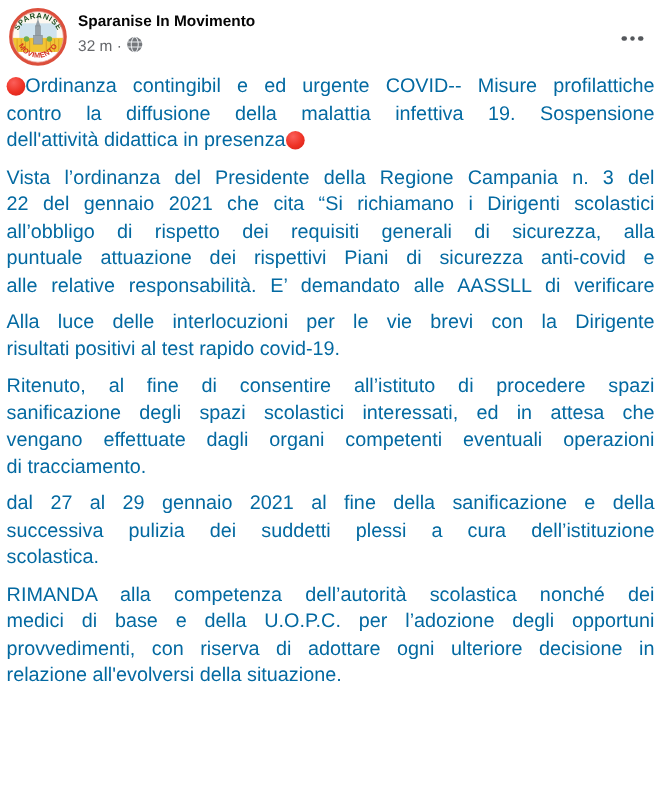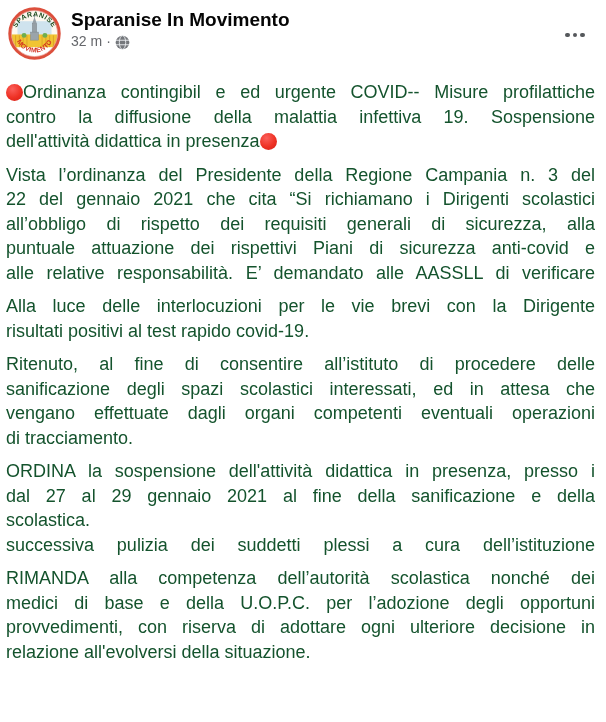--- a/index.html
+++ b/index.html
@@ -19,29 +19,29 @@
   }
   .avatar {
     width: 53px; height: 53px;
     border-radius: 50%;
     flex: 0 0 53px;
     cursor: pointer;
   }
   .avatar svg { width: 53px; height: 53px; display: block; }
   .header-text { margin-left: 10px; padding-top: 2px; }
   .page-name {
-    font-size: 19px;
+    font-size: 14px;
     font-weight: bold;
     color: #050505;
     line-height: 21px;
     cursor: pointer;
   }
   .meta-row {
     display: flex;
-    align-items: flex-end;
+    align-items: flex-start;
     margin-top: 3px;
     color: #65676b;
     font-size: 14px;
     line-height: 17px;
   }
   .meta-sep { margin: 0 4px; }
   .globe { width: 15px; height: 15px; display: inline-block; }
   .more-button {
     position: absolute;
     top: 24px; right: 14px;
@@ -57,22 +57,21 @@
     width: 4.6px; height: 4.6px;
     border-radius: 50%;
     background: #55585c;
   }
 
   
   .post-body {
     padding: 3px 11px 0 6px;
     font-size: 18px;
     line-height: 24.5px;
-    color: #14532d;
-    margin-top: 14px;
+    color: #0369a1;
   }
   .paragraph { margin-bottom: 9px; }
   .paragraph:last-child { margin-bottom: 0; }
   .line {
     text-align: justify;
     text-align-last: justify;
     white-space: normal;
   }
   .line.last { text-align-last: left; }
   .red-dot {
@@ -166,30 +165,29 @@
         <div class="line">22 del gennaio 2021 che cita “Si richiamano i Dirigenti scolastici</div>
         <div class="line">all’obbligo di rispetto dei requisiti generali di sicurezza, alla</div>
         <div class="line">puntuale attuazione dei rispettivi Piani di sicurezza anti-covid e</div>
         <div class="line">alle relative responsabilità. E’ demandato alle AASSLL di verificare</div>
       </div>
       <div class="paragraph">
         <div class="line">Alla luce delle interlocuzioni per le vie brevi con la Dirigente</div>
         <div class="line last">risultati positivi al test rapido covid-19.</div>
       </div>
       <div class="paragraph">
-        <div class="line">Ritenuto, al fine di consentire all’istituto di procedere delle</div>
+        <div class="line">Ritenuto, al fine di consentire all’istituto di procedere spazi</div>
         <div class="line">sanificazione degli spazi scolastici interessati, ed in attesa che</div>
         <div class="line">vengano effettuate dagli organi competenti eventuali operazioni</div>
         <div class="line last">di tracciamento.</div>
       </div>
       <div class="paragraph">
-        <div class="line">ORDINA la sospensione dell'attività didattica in presenza, presso i</div>
         <div class="line">dal 27 al 29 gennaio 2021 al fine della sanificazione e della</div>
+        <div class="line">successiva pulizia dei suddetti plessi a cura dell’istituzione</div>
         <div class="line last">scolastica.</div>
-        <div class="line">successiva pulizia dei suddetti plessi a cura dell’istituzione</div>
       </div>
       <div class="paragraph">
         <div class="line">RIMANDA alla competenza dell’autorità scolastica nonché dei</div>
         <div class="line">medici di base e della U.O.P.C. per l’adozione degli opportuni</div>
         <div class="line">provvedimenti, con riserva di adottare ogni ulteriore decisione in</div>
         <div class="line last">relazione all'evolversi della situazione.</div>
       </div>
     </div>
 
 </div>

